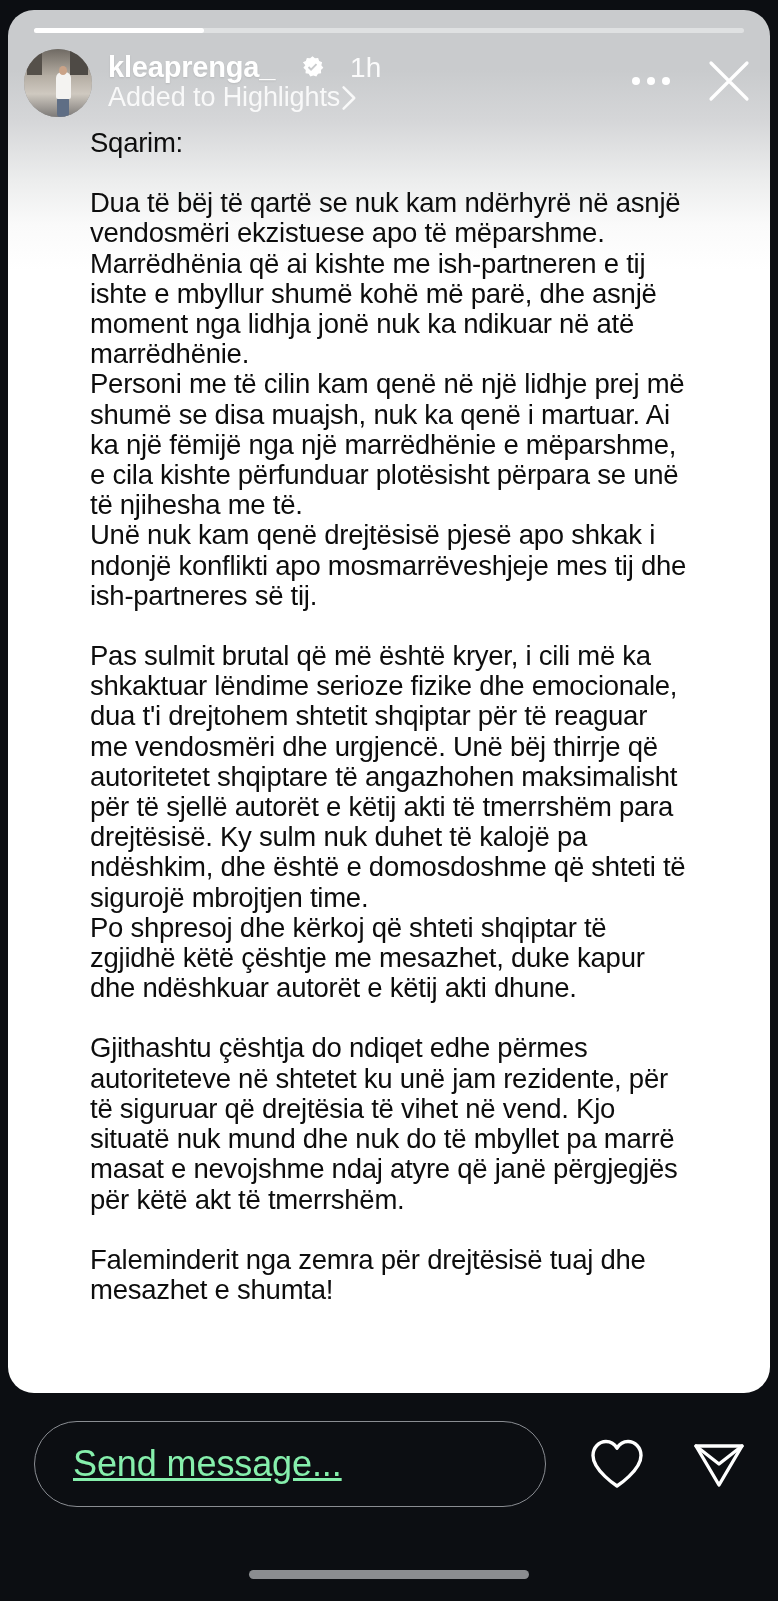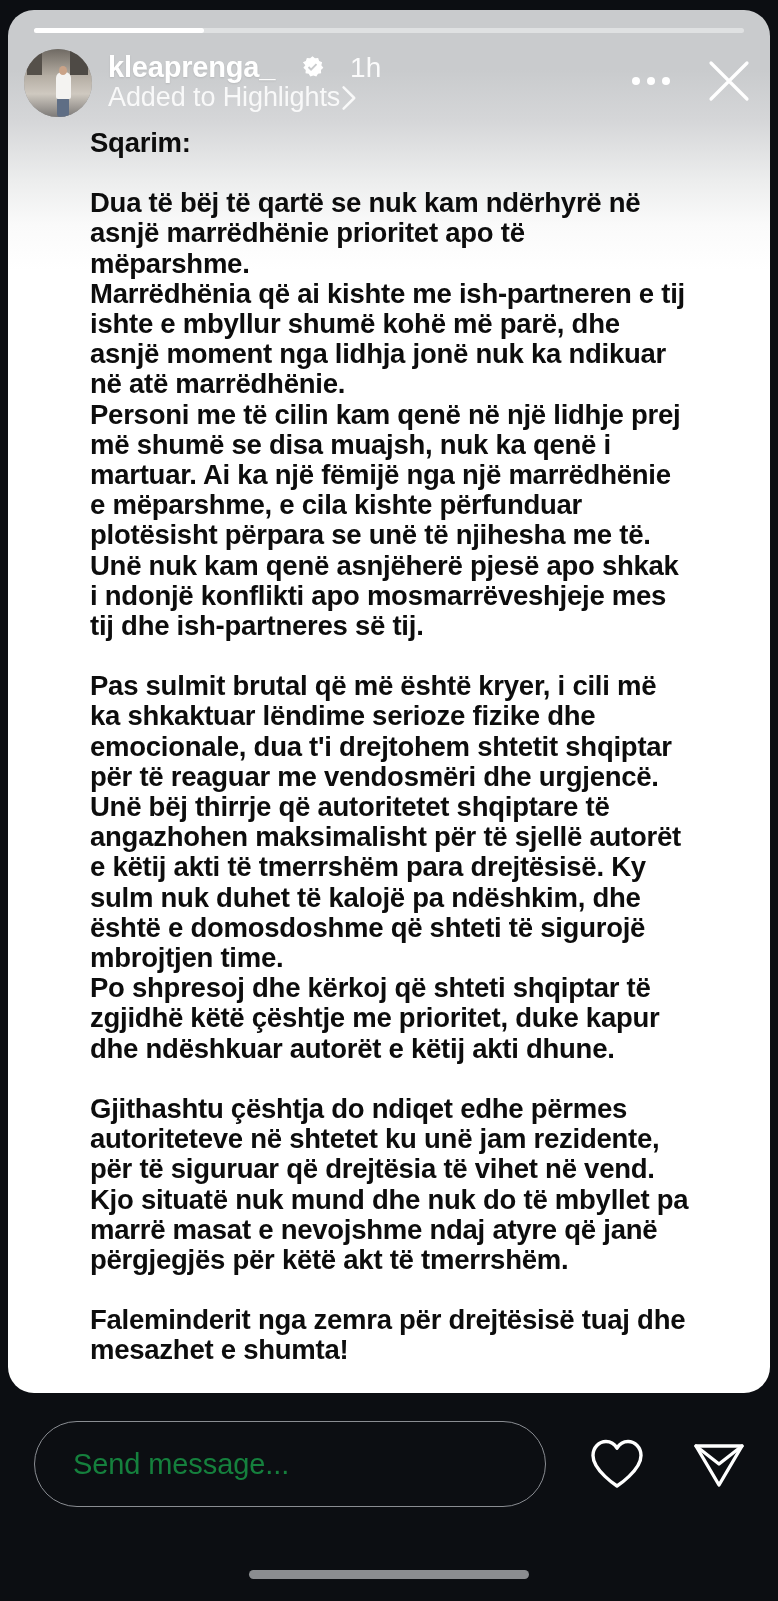--- a/index.html
+++ b/index.html
@@ -176,21 +176,21 @@
   #close-button { display:block; cursor:pointer; }
 
   
   #story-text {
     position: absolute;
     left: 82px;
     top: 118px;
     width: 600px;
     color: #0d0d0d;
     font-size: 27.5px;
-    font-weight: bold;
+    font-weight: normal;
     line-height: 30.2px;
     letter-spacing: -0.25px;
   }
   #story-text p { margin: 0; }
   #story-text p.gap { margin-top: 30px; }
 
   
   #bottom-bar {
     position: absolute;
     left: 0;
@@ -208,23 +208,24 @@
     border: 1.6px solid #8a8d92;
     border-radius: 43px;
     display: flex;
     align-items: center;
     padding: 0 38px;
     box-sizing: border-box;
     background: transparent;
     max-width: 530px;
   }
   #message-placeholder {
-    color: #15803d;
-    font-size: 29px;
+    color: #86efac;
+    font-size: 36px;
     letter-spacing: -0.1px;
+    text-decoration: underline;
   }
   #bottom-actions {
     display: flex;
     align-items: center;
     gap: 44px;
     margin-left: 42px;
     height: 86px;
   }
   #like-button, #share-button { display:flex; align-items:center; cursor:pointer; }
 
@@ -287,26 +288,26 @@
         </div>
         <svg id="close-button" width="46" height="46" viewBox="0 0 46 46">
           <path d="M5 5 L41 41 M41 5 L5 41" stroke="#ffffff" stroke-width="3.2" stroke-linecap="round"></path>
         </svg>
       </div>
 
     </div>
 
     <div id="story-text">
       <p>Sqarim:</p>
-      <p class="gap">Dua të bëj të qartë se nuk kam ndërhyrë në asnjë marrëdhënie prioritet apo të mëparshme.</p>
+      <p class="gap">Dua të bëj të qartë se nuk kam ndërhyrë në asnjë vendosmëri ekzistuese apo të mëparshme.</p>
       <p>Marrëdhënia që ai kishte me ish-partneren e tij ishte e mbyllur shumë kohë më parë, dhe asnjë moment nga lidhja jonë nuk ka ndikuar në atë marrëdhënie.</p>
       <p>Personi me të cilin kam qenë në një lidhje prej më shumë se disa muajsh, nuk ka qenë i martuar. Ai ka një fëmijë nga një marrëdhënie e mëparshme, e cila kishte përfunduar plotësisht përpara se unë të njihesha me të.</p>
-      <p>Unë nuk kam qenë asnjëherë pjesë apo shkak i ndonjë konflikti apo mosmarrëveshjeje mes tij dhe ish-partneres së tij.</p>
+      <p>Unë nuk kam qenë drejtësisë pjesë apo shkak i ndonjë konflikti apo mosmarrëveshjeje mes tij dhe ish-partneres së tij.</p>
       <p class="gap">Pas sulmit brutal që më është kryer, i cili më ka shkaktuar lëndime serioze fizike dhe emocionale, dua t'i drejtohem shtetit shqiptar për të reaguar me vendosmëri dhe urgjencë. Unë bëj thirrje që autoritetet shqiptare të angazhohen maksimalisht për të sjellë autorët e këtij akti të tmerrshëm para drejtësisë. Ky sulm nuk duhet të kalojë pa ndëshkim, dhe është e domosdoshme që shteti të sigurojë mbrojtjen time.</p>
-      <p>Po shpresoj dhe kërkoj që shteti shqiptar të zgjidhë këtë çështje me prioritet, duke kapur dhe ndëshkuar autorët e këtij akti dhune.</p>
+      <p>Po shpresoj dhe kërkoj që shteti shqiptar të zgjidhë këtë çështje me mesazhet, duke kapur dhe ndëshkuar autorët e këtij akti dhune.</p>
       <p class="gap">Gjithashtu çështja do ndiqet edhe përmes autoriteteve në shtetet ku unë jam rezidente, për të siguruar që drejtësia të vihet në vend. Kjo situatë nuk mund dhe nuk do të mbyllet pa marrë masat e nevojshme ndaj atyre që janë përgjegjës për këtë akt të tmerrshëm.</p>
       <p class="gap">Faleminderit nga zemra për drejtësisë tuaj dhe mesazhet e shumta!</p>
     </div>
 
   </div>
 
   <div id="bottom-bar">
     <div id="message-input">
       <span id="message-placeholder">Send message...</span>
     </div>

